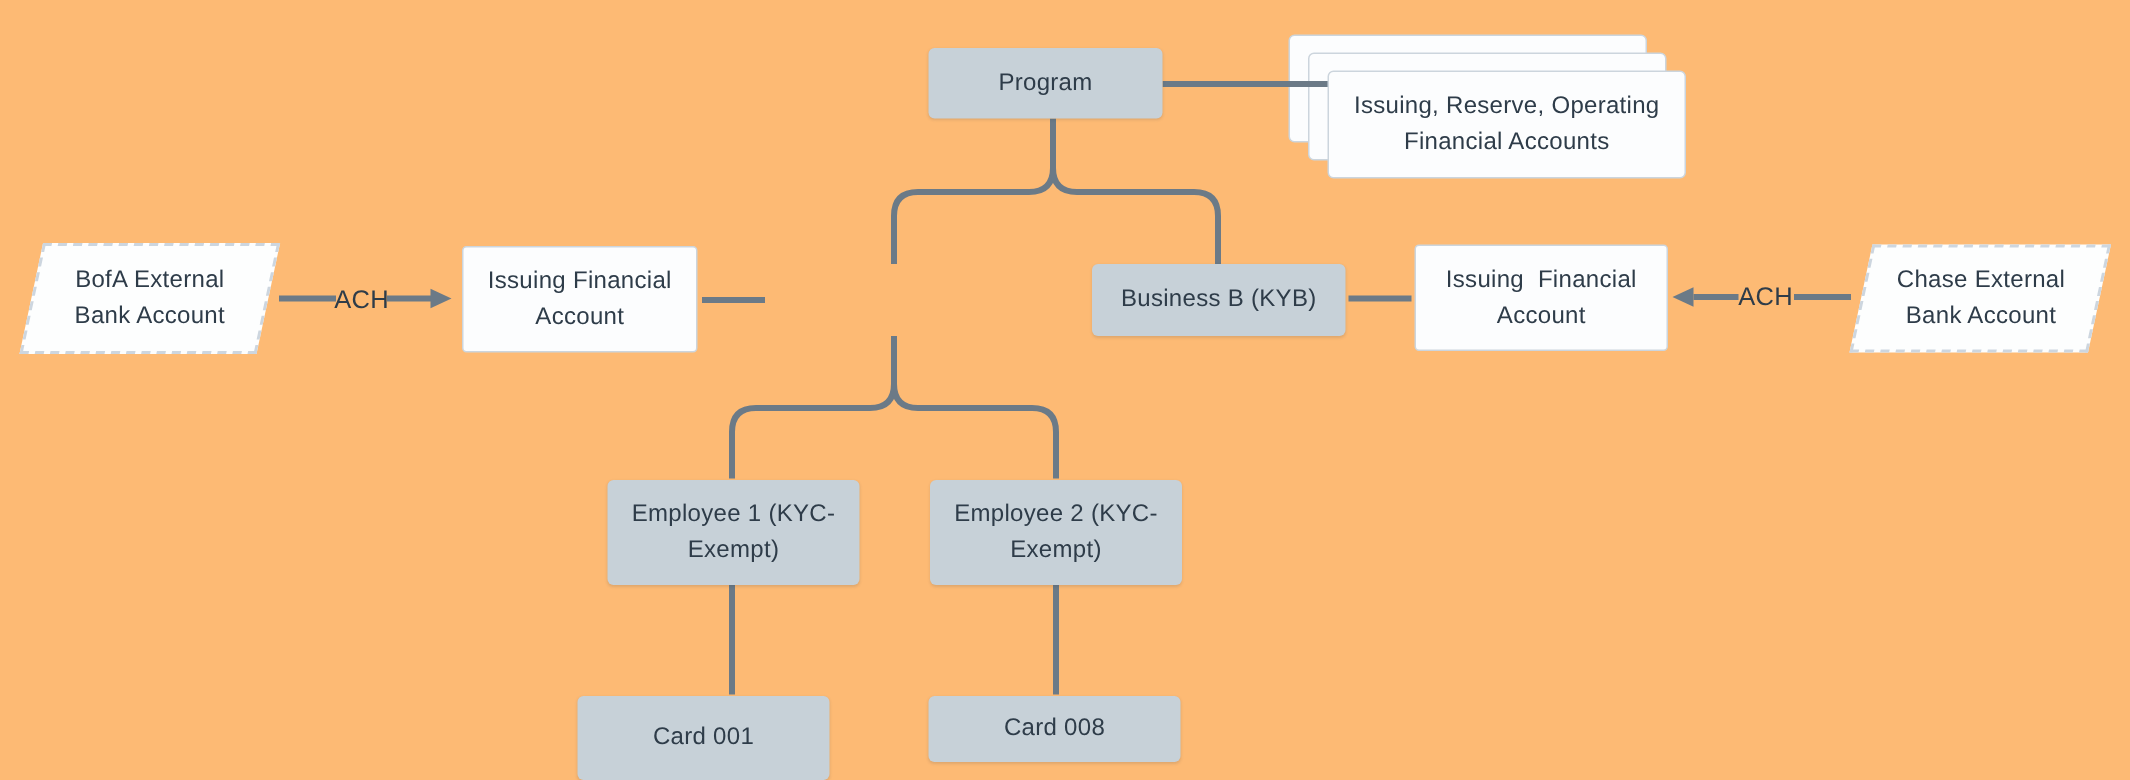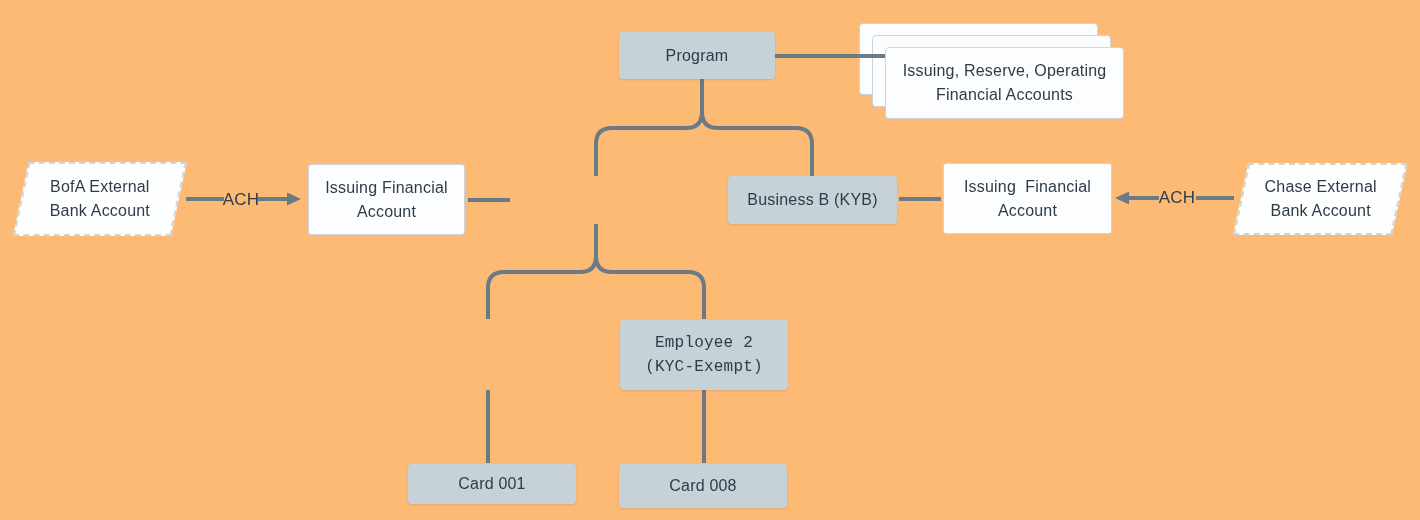--- a/index.html
+++ b/index.html
@@ -96,22 +96,22 @@
     transform: translate(-50%, -50%);
     white-space: nowrap;
   }
 
   .n-program    { left: 619px; top: 32px;  width: 156px; height: 47px; }
   .n-issuing-l  { left: 308px; top: 164px; width: 157px; height: 71px; }
   .n-business-a { left: 512px; top: 176px; width: 168px; height: 48px; }
   .n-business-b { left: 728px; top: 176px; width: 169px; height: 48px; }
   .n-issuing-r  { left: 943px; top: 163px; width: 169px; height: 71px; }
   .n-employee-1 { left: 405px; top: 320px; width: 168px; height: 70px; }
-  .n-employee-2 { left: 620px; top: 320px; width: 168px; height: 70px; font-family: Liberation Mono, monospace; }
-  .n-card-1     { left: 408px; top: 464px; width: 168px; height: 40px; }
+  .n-employee-2 { left: 620px; top: 320px; width: 168px; height: 70px; }
+  .n-card-1     { left: 385px; top: 464px; width: 168px; height: 56px; }
   .n-card-2     { left: 619px; top: 464px; width: 168px; height: 44px; }
   .n-bofa       { left: 13px;   top: 162px; width: 158px; height: 74px; }
   .n-chase      { left: 1233px; top: 163px; width: 159px; height: 72px; }
   .lbl-ach-left  { left: 241px;  top: 200px; }
   .lbl-ach-right { left: 1177px; top: 198px; }
 </style>
 </head>
 <body>
 
 <div class="stage">
@@ -168,20 +168,23 @@
   <div class="pgram n-bofa">
     <div class="pgram-inner">BofA External Bank Account</div>
   </div>
   <div class="pgram n-chase">
     <div class="pgram-inner">Chase External Bank Account</div>
   </div>
 
   <span class="edge-label lbl-ach-left">ACH</span>
   <span class="edge-label lbl-ach-right">ACH</span>
 
+  <div class="node n-employee-1">
+    <span>Employee 1 (KYC-Exempt)</span>
+  </div>
   <div class="node n-employee-2">
     <span>Employee 2 (KYC-Exempt)</span>
   </div>
 
   <div class="node n-card-1">
     <span>Card 001</span>
   </div>
   <div class="node n-card-2">
     <span>Card 008</span>
   </div>

